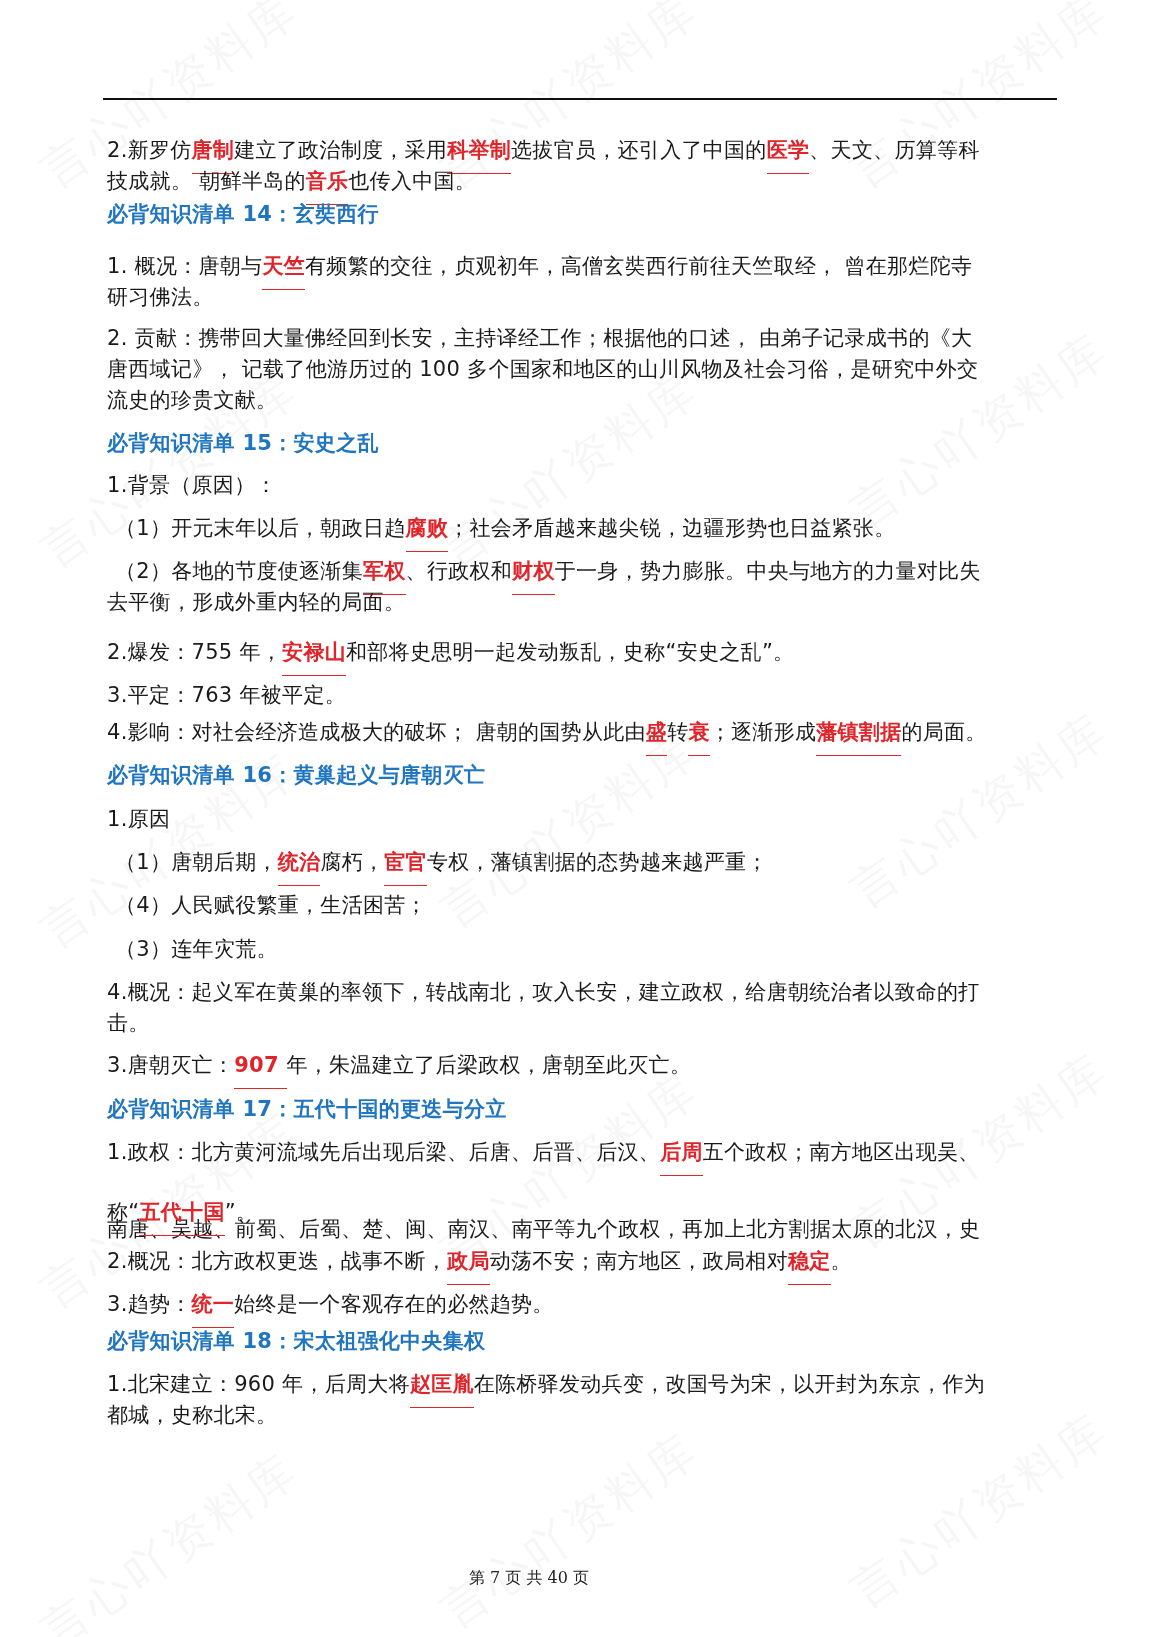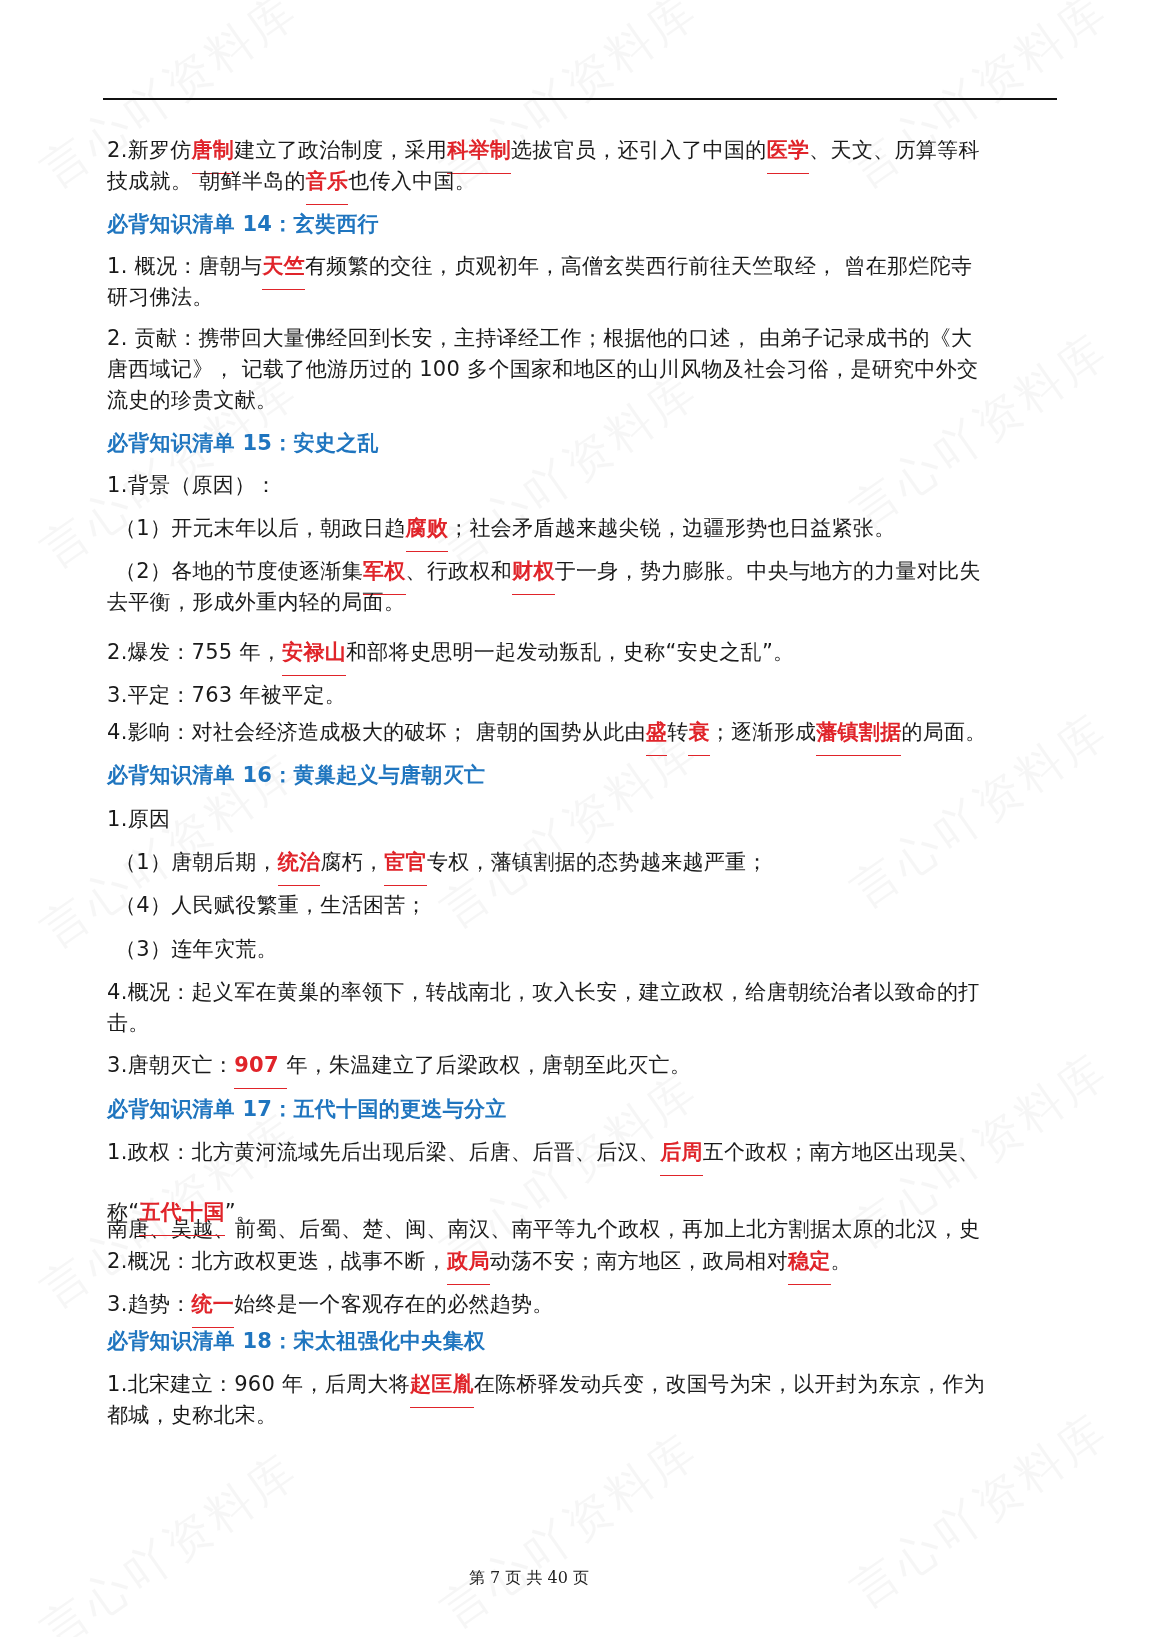--- a/index.html
+++ b/index.html
@@ -42,21 +42,21 @@
 
 <div class="content">
 
   <div class="line" style="top:135px">
     <span>2.新罗仿</span><span class="hl">唐制</span><span>建立了政治制度，采用</span><span class="hl">科举制</span><span>选拔官员，还引入了中国的</span><span class="hl">医学</span><span>、天文、历算等科</span>
   </div>
   <div class="line" style="top:166px">
     <span>技成就。 朝鲜半岛的</span><span class="hl">音乐</span><span>也传入中国。</span>
   </div>
 
-  <div class="line heading" style="top:209px">必背知识清单  14：玄奘西行</div>
+  <div class="line heading" style="top:199px">必背知识清单  14：玄奘西行</div>
 
   <div class="line" style="top:251px">
     <span>1. 概况：唐朝与</span><span class="hl">天竺</span><span>有频繁的交往，贞观初年，高僧玄奘西行前往天竺取经， 曾在那烂陀寺</span>
   </div>
   <div class="line" style="top:282px">研习佛法。</div>
   <div class="line" style="top:323px">2. 贡献：携带回大量佛经回到长安，主持译经工作；根据他的口述， 由弟子记录成书的《大</div>
   <div class="line" style="top:354px">唐西域记》， 记载了他游历过的 100 多个国家和地区的山川风物及社会习俗，是研究中外交</div>
   <div class="line" style="top:385px">流史的珍贵文献。</div>
 
   <div class="line heading" style="top:428px">必背知识清单  15：安史之乱</div>

